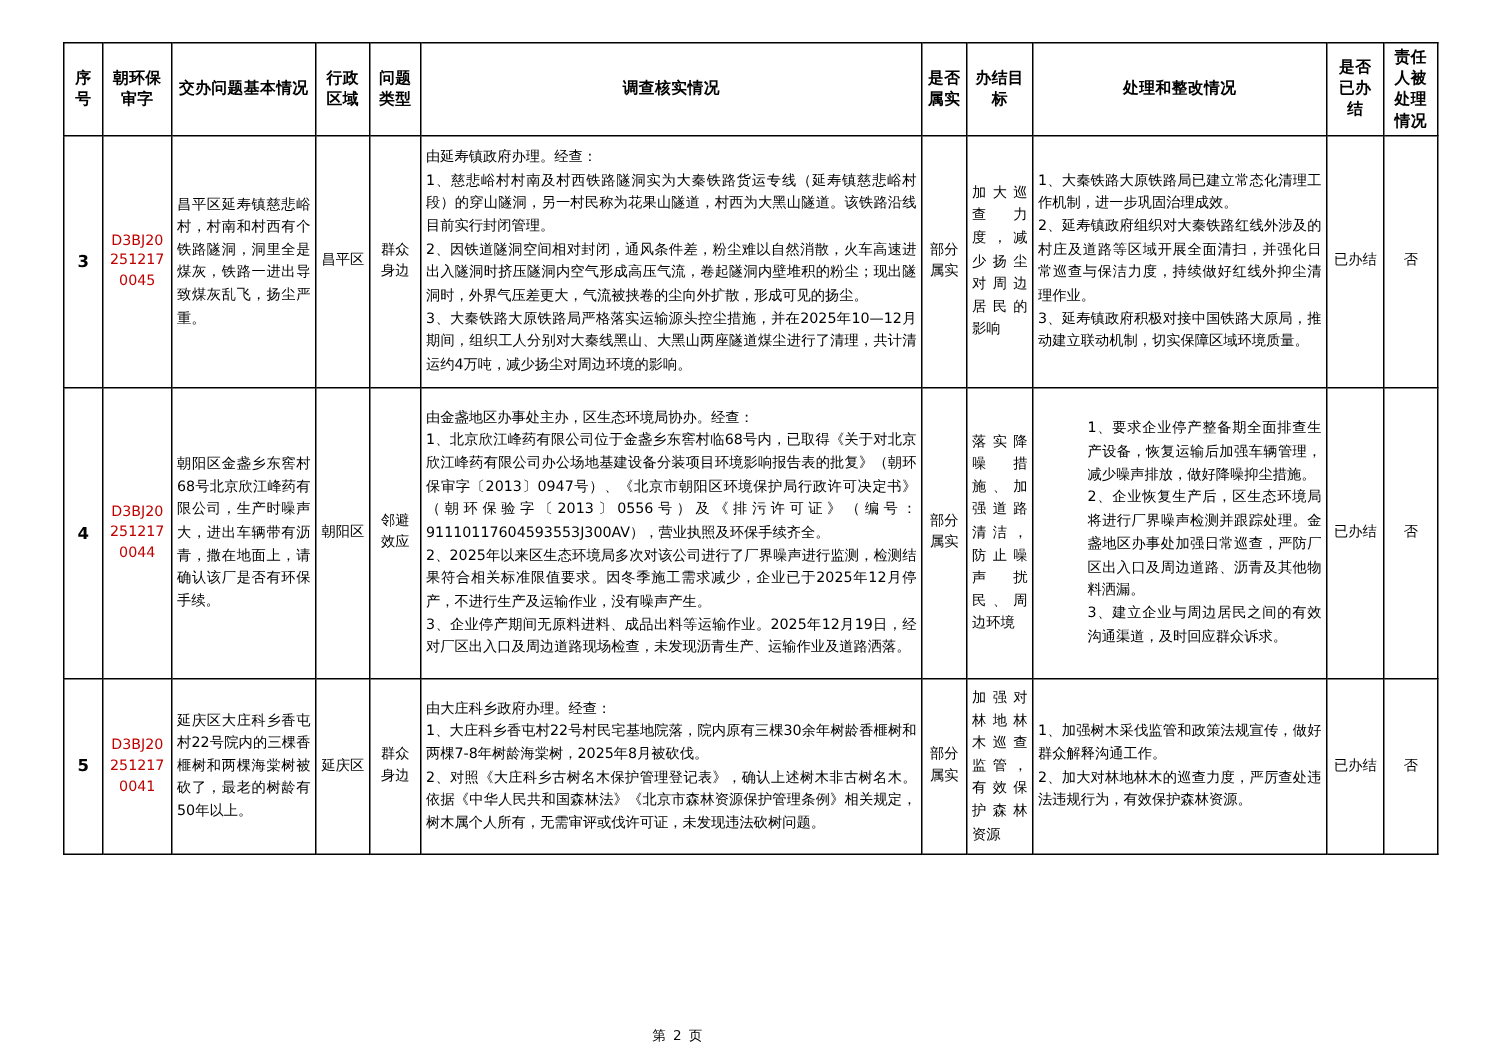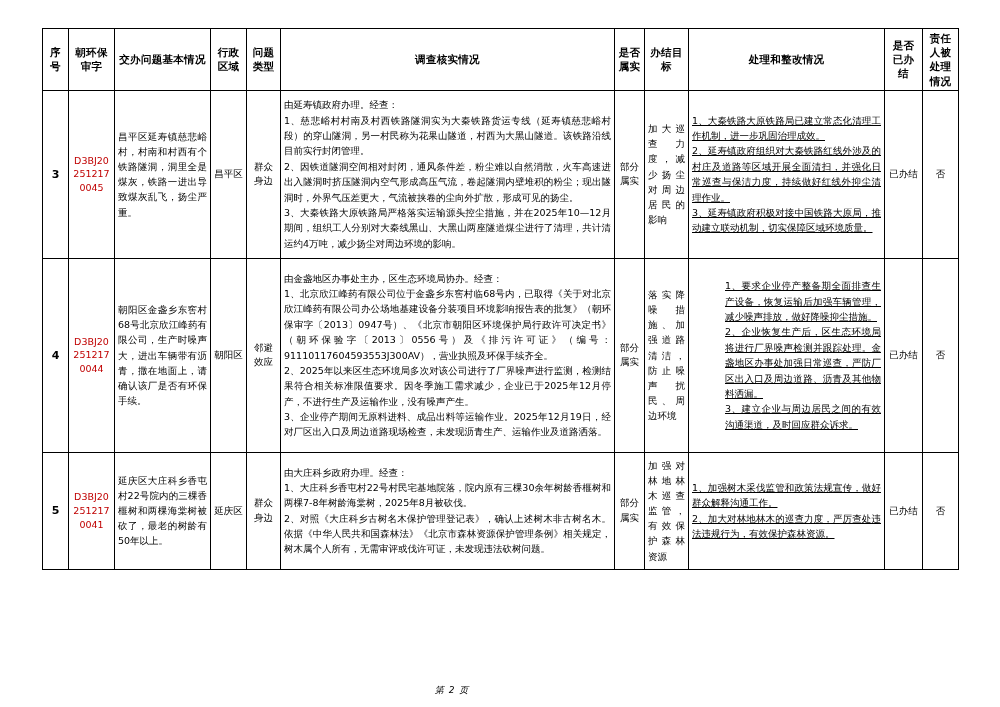--- a/index.html
+++ b/index.html
@@ -98,41 +98,39 @@
     font-size: 9.5px;
     line-height: 1.6;
     text-align: justify;
     text-align-last: left;
   }
   td.handle {
     font-size: 9.5px;
     line-height: 1.62;
     text-align: justify;
     text-align-last: left;
-    text-decoration: underline;
   }
   td.done {
     text-align: center;
     font-size: 9.5px;
     line-height: 1.5;
   }
   td.person {
     text-align: center;
     font-size: 9.5px;
     line-height: 1.5;
   }
   .footer {
     position: absolute;
     left: 0;
     top: 684px;
     width: 904px;
     text-align: center;
     font-size: 9px;
     letter-spacing: 1px;
-    font-style: italic;
   }
 </style>
 </head>
 <body>
 
 <div class="page">
 
   <table class="report">
     <colgroup>
       <col class="c-seq">

